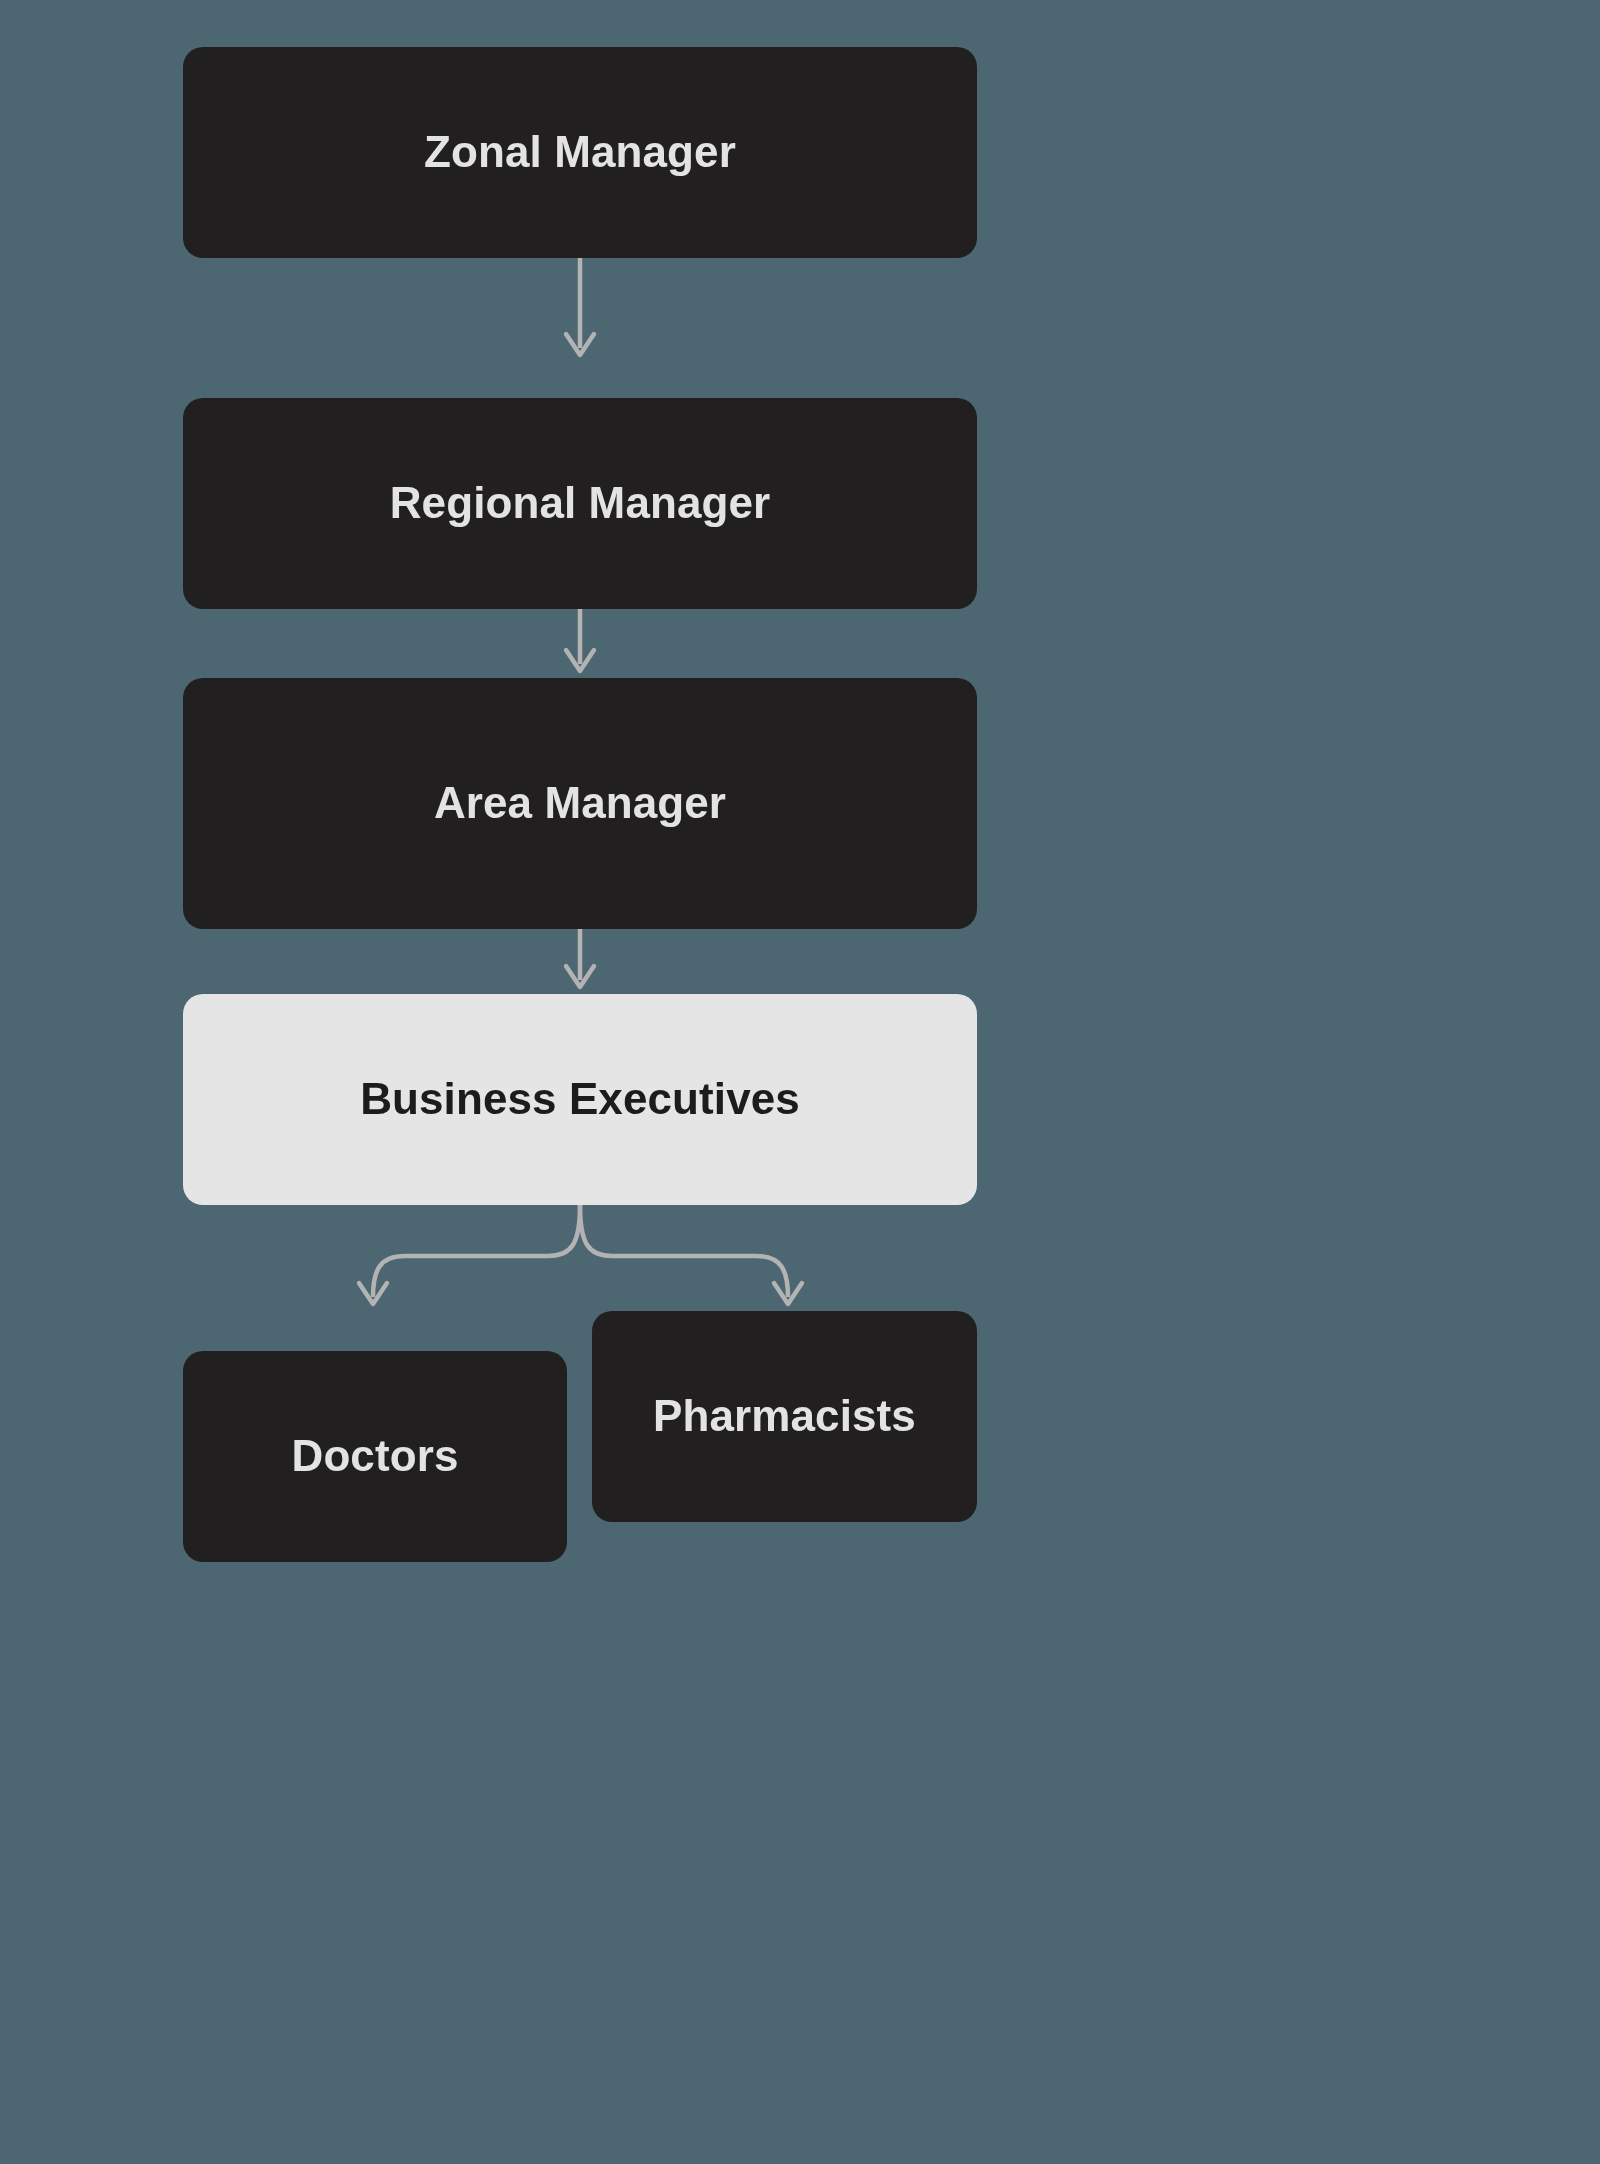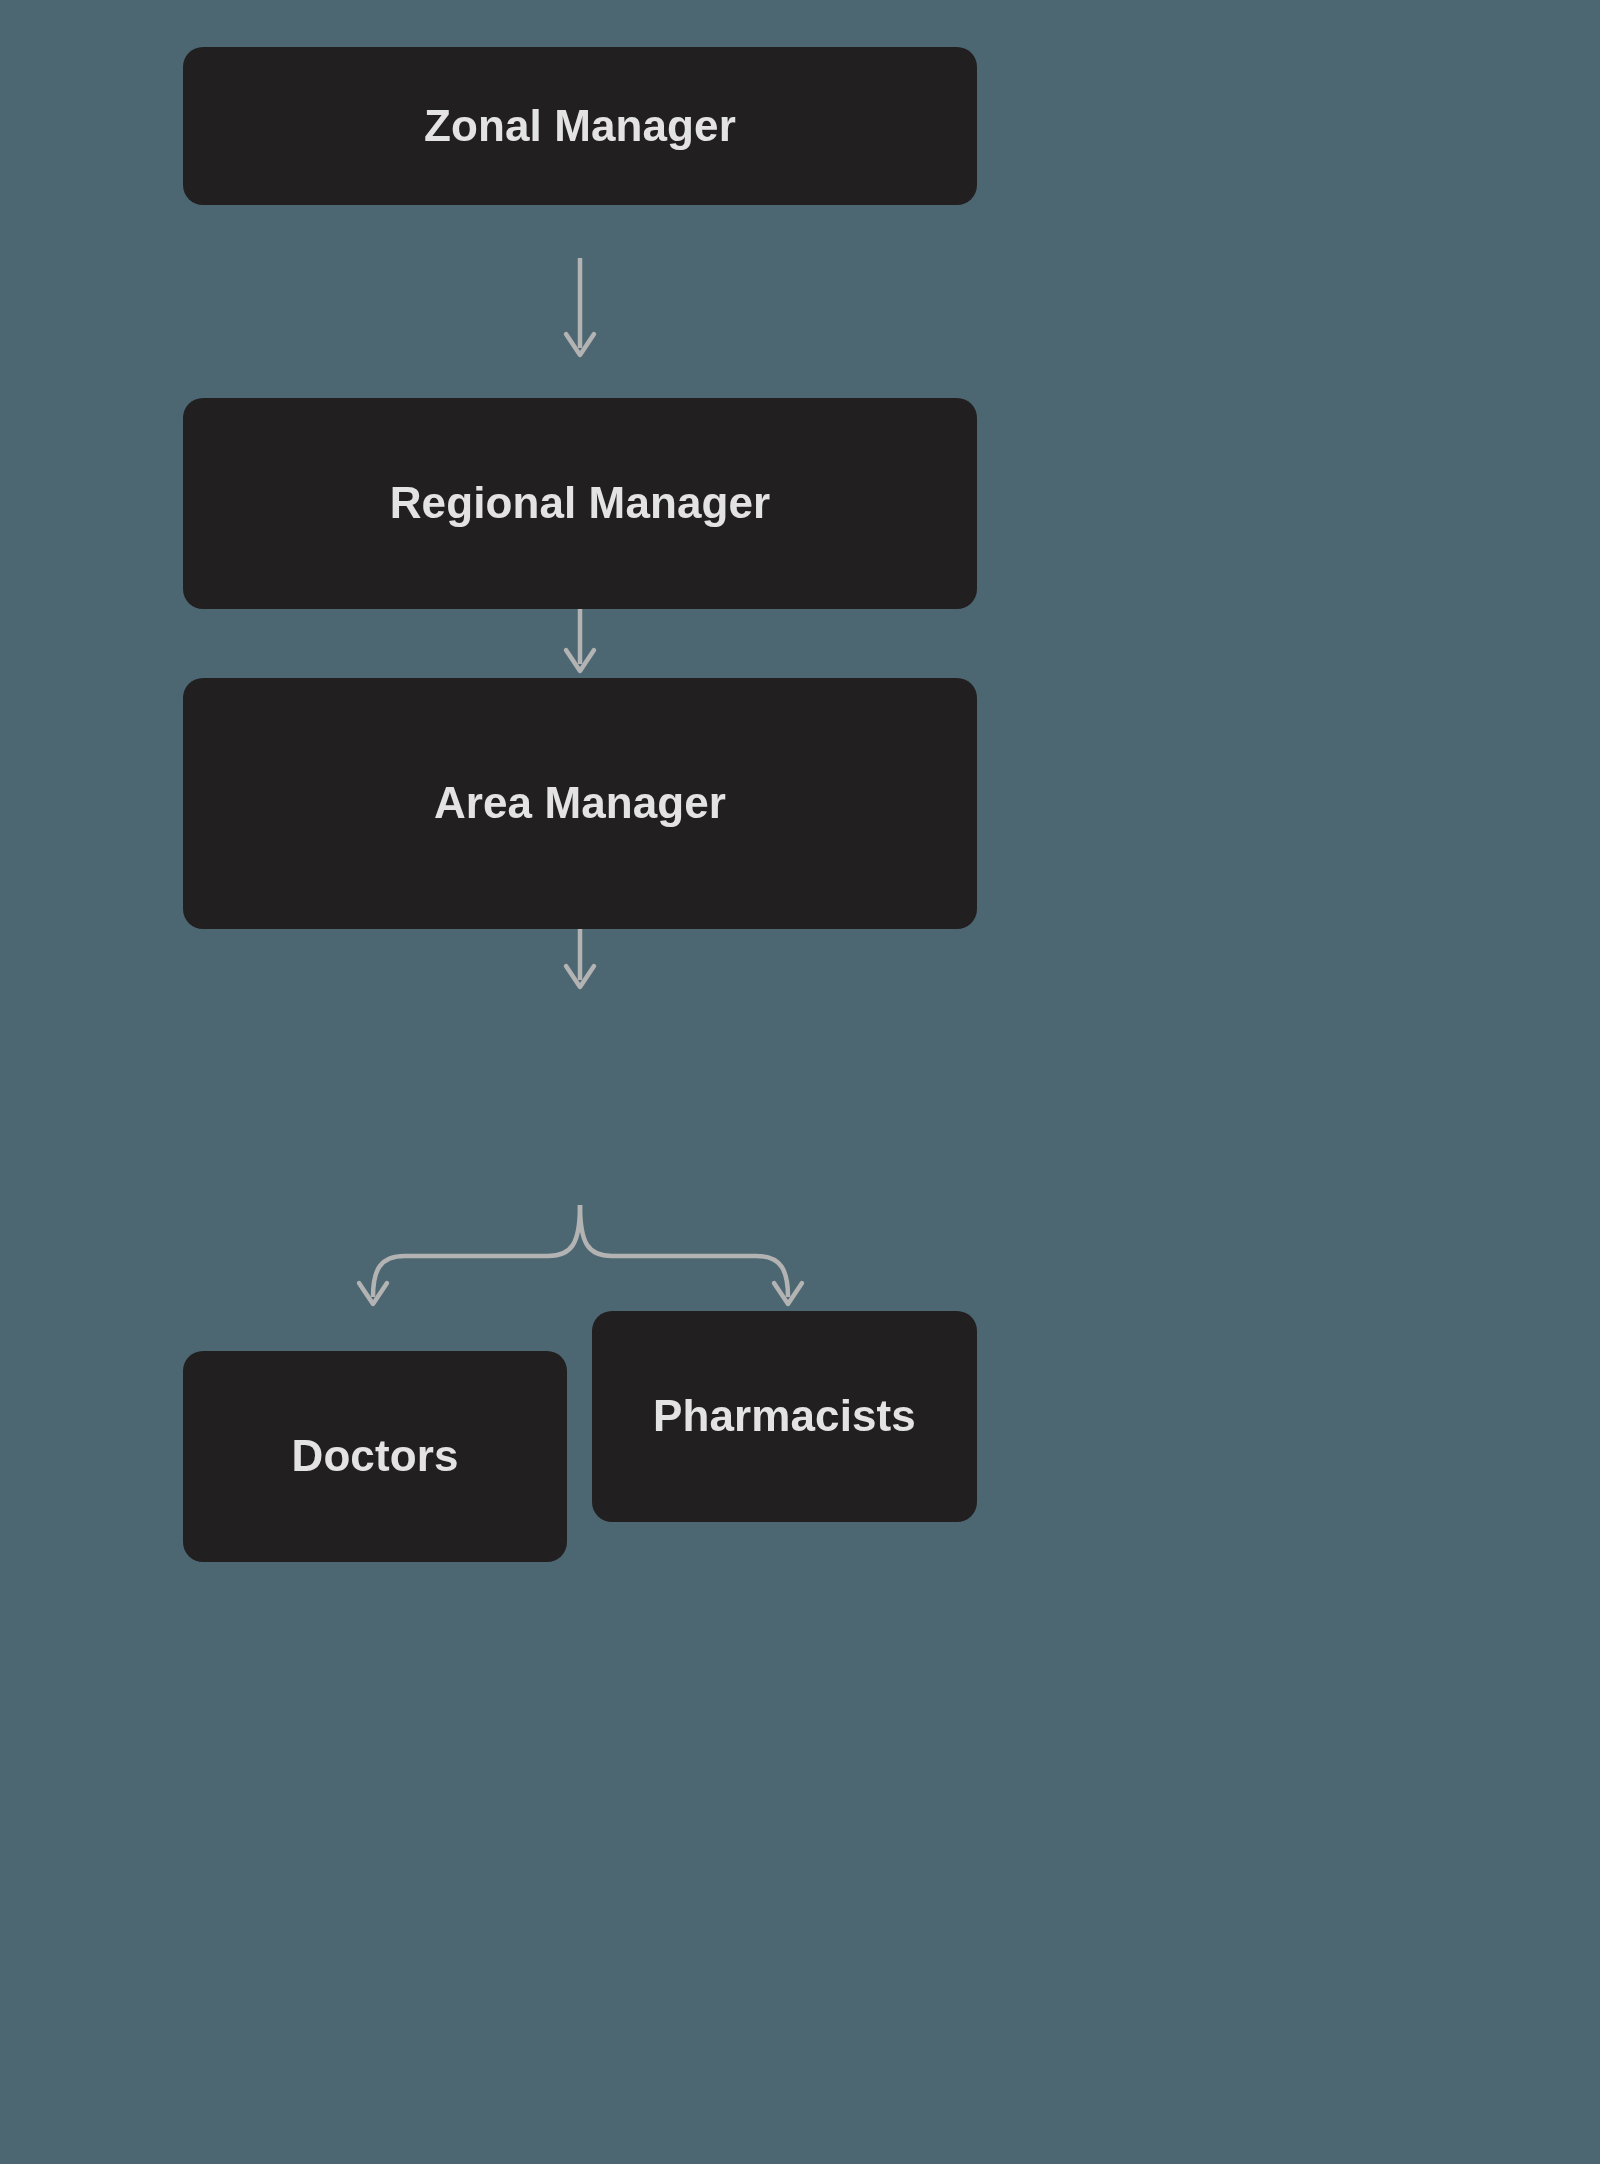--- a/index.html
+++ b/index.html
@@ -71,21 +71,21 @@
     font-weight: 700;
     letter-spacing: 0.1px;
     line-height: 1.1;
     text-align: center;
     white-space: nowrap;
   }
   .node-dark .node-label { color: #e3e3e3; }
   .node-light .node-label { color: #1c1c1c; }
 
   
-  #node-zonal       { left: 183px; top:   47px; width: 794px; height: 158px; }
+  #node-zonal       { left: 183px; top:   47px; width: 794px; height: 211px; }
   #node-regional    { left: 183px; top:  362px; width: 794px; height: 211px; margin-top: 36px; }
   #node-area        { left: 183px; top:  678px; width: 794px; height: 251px; }
   #node-business    { left: 183px; top:  994px; width: 794px; height: 211px; }
   #node-doctors     { left: 183px; top: 1311px; width: 384px; height: 211px; margin-top: 40px; }
   #node-pharmacists { left: 592px; top: 1311px; width: 385px; height: 211px; }
 </style>
 </head>
 <body>
 
 <div id="chart-canvas">
@@ -129,20 +129,23 @@
   </div>
 
   <div id="node-regional" class="node node-dark">
     <span class="node-label">Regional Manager</span>
   </div>
 
   <div id="node-area" class="node node-dark">
     <span class="node-label">Area Manager</span>
   </div>
 
+  <div id="node-business" class="node node-light">
+    <span class="node-label">Business Executives</span>
+  </div>
 
   <div id="node-doctors" class="node node-dark">
     <span class="node-label">Doctors</span>
   </div>
 
   <div id="node-pharmacists" class="node node-dark">
     <span class="node-label">Pharmacists</span>
   </div>
 
 </div>

